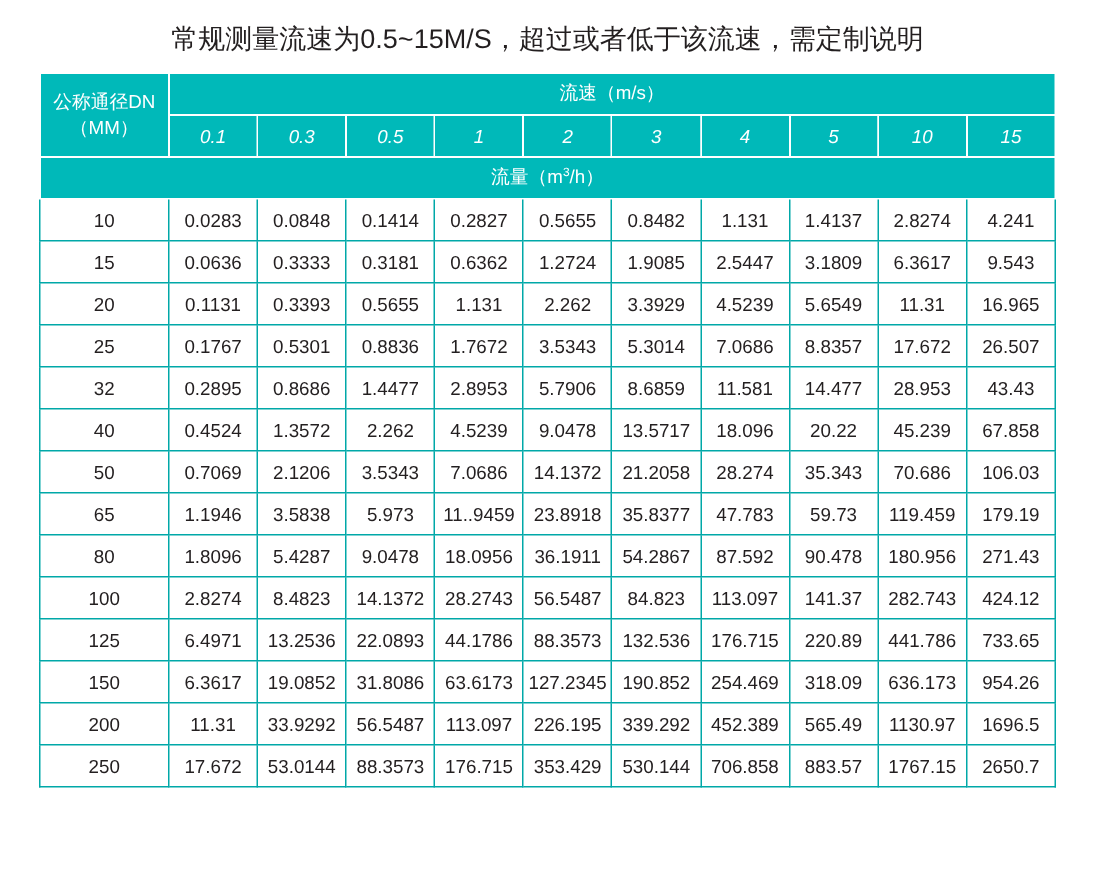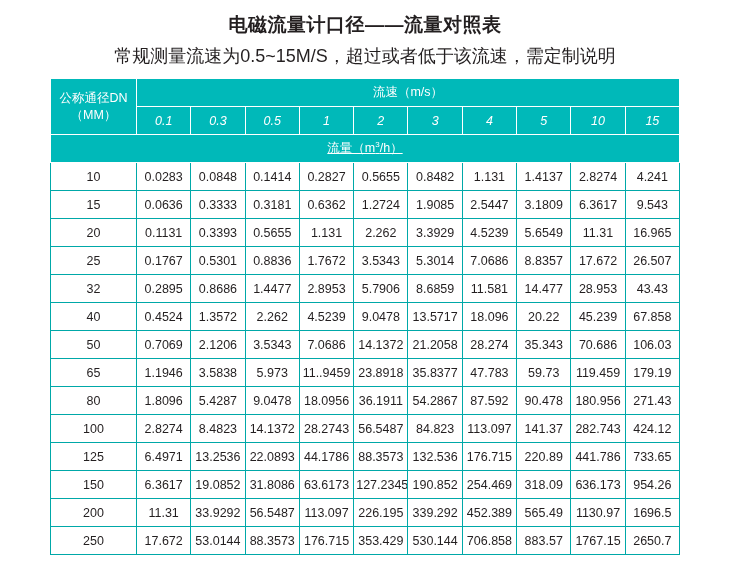--- a/index.html
+++ b/index.html
@@ -28,21 +28,21 @@
     margin: 4px 0 2px 0;
   }
   .subtitle {
     text-align: center;
     font-size: 18px;
     color: #231f20;
     margin: 6px 0 10px 0;
   }
   table.flow {
     border-collapse: collapse;
-    width: 630px;
+    width: 678px;
     margin: 0 auto;
     table-layout: fixed;
   }
   table.flow th, table.flow td {
     border: 1px solid #00a8a8;
     text-align: center;
     font-size: 12.5px;
     color: #231f20;
     height: 28px;
     padding: 0 2px;
@@ -64,38 +64,36 @@
   }
   th.speed-head {
     font-size: 13px;
   }
   th.speed-val {
     font-size: 13px;
     font-style: italic;
   }
   th.flow-head {
     font-size: 13px;
-    text-decoration: underline;
   }
   td.dn-cell {
     width: 86px;
   }
   tbody tr td {
     background: #ffffff;
   }
   sup {
     font-size: 8px;
     vertical-align: super;
   }
 </style>
 </head>
 <body>
 
 <div class="page">
-  <div class="title">电磁流量计口径——流量对照表</div>
   <div class="subtitle">常规测量流速为0.5~15M/S，超过或者低于该流速，需定制说明</div>
 
   <table class="flow">
     <thead>
       <tr>
         <th class="dn-head" rowspan="2">
           <div>公称通径DN</div>
           <div>（MM）</div>
         </th>
         <th class="speed-head" colspan="10">流速（m/s）</th>

